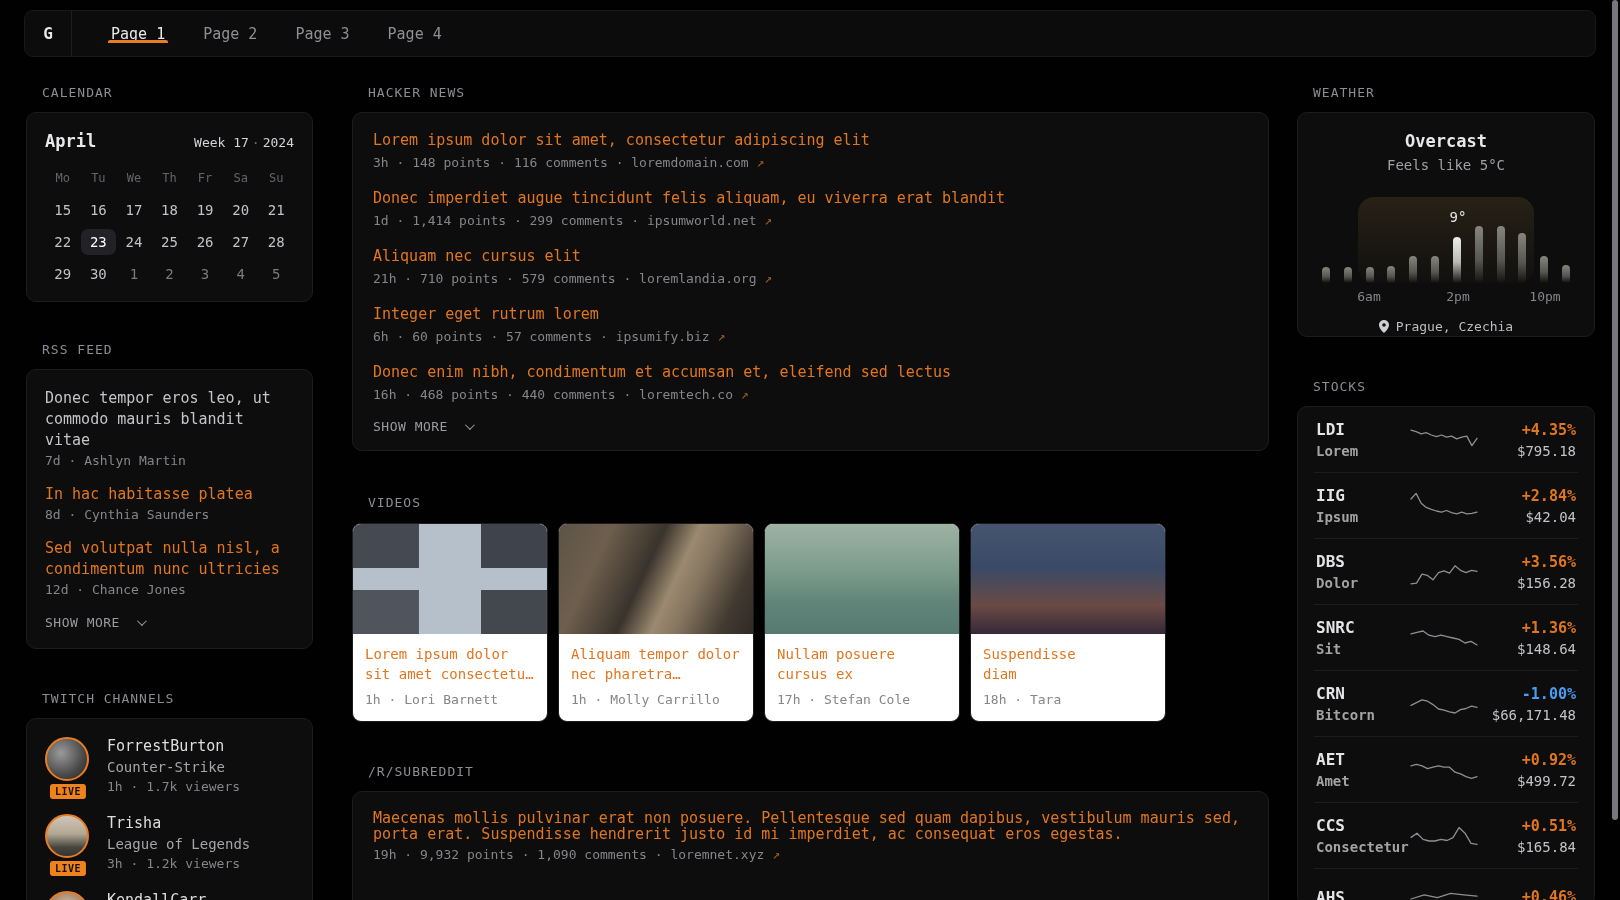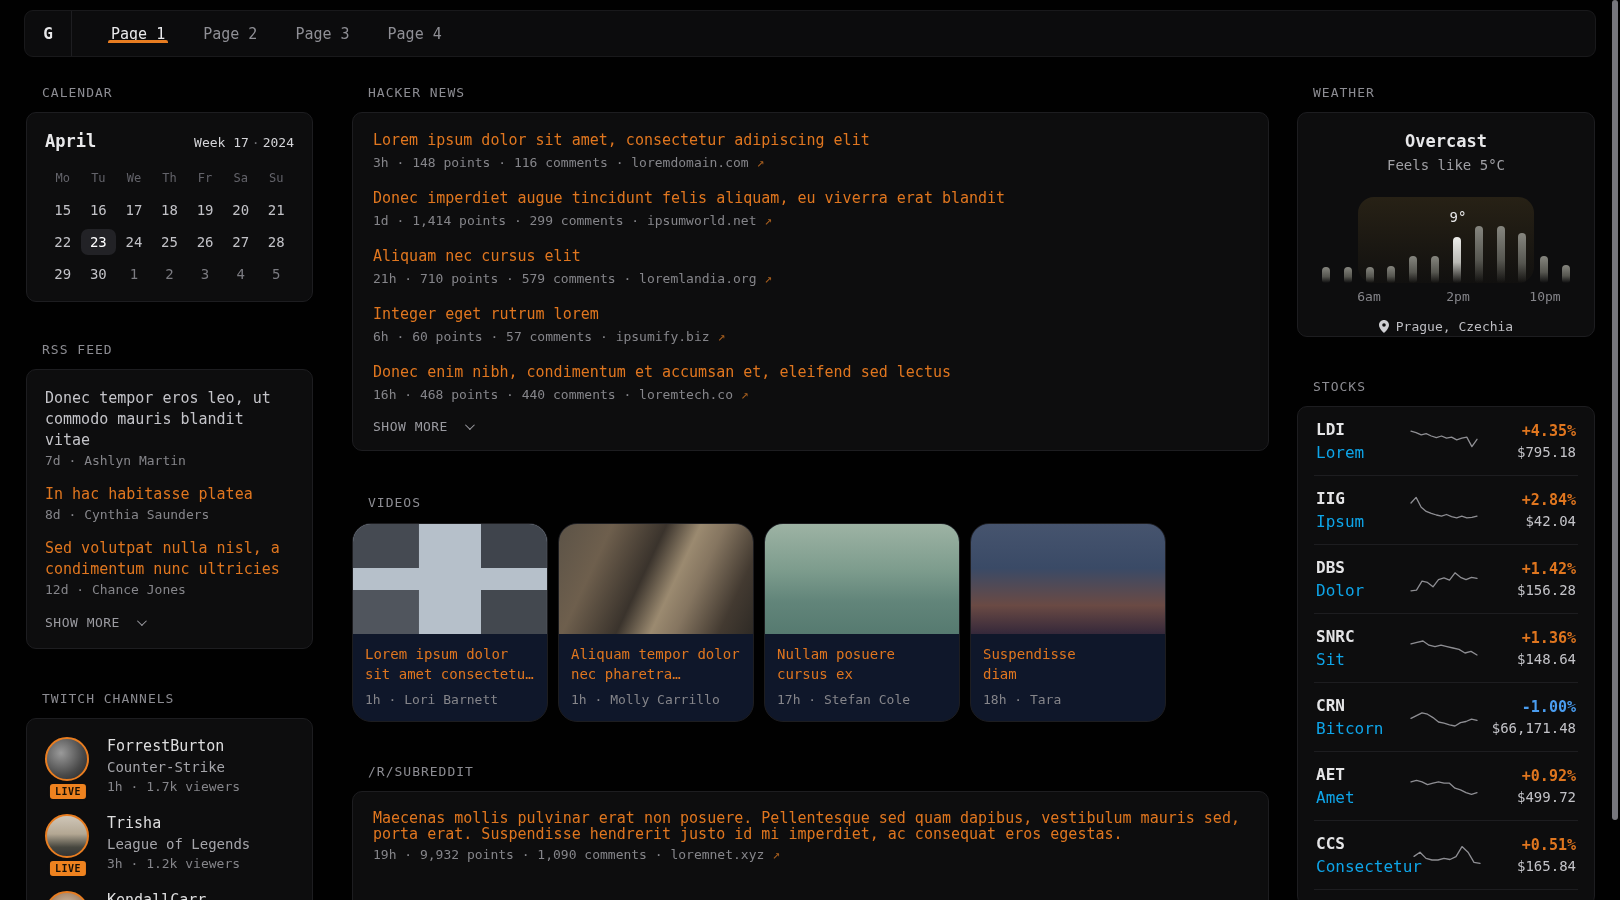--- a/index.html
+++ b/index.html
@@ -89,22 +89,22 @@
   .hn-card { padding:16px 20px 16px; }
   .hn-item { margin-bottom:17px; }
   .hn-title { font-size:15px; line-height:22px; color:#e0761f; cursor:pointer; }
   .hn-meta { font-size:13px; color:#85858a; margin-top:4px; }
   .arrow { color:#a85f1e; }
   .hn-card .show-more { margin-top:14px; }
   .mid-label { margin-top:44px; }
   
   .videos-row { display:flex; gap:10px; margin-top:13px; overflow:hidden; }
   .video-card {
-    flex:0 0 196px; width:196px; background:#0f172a; border:1px solid #1d1d20;
-    border-radius:19px; overflow:hidden; cursor:pointer;
+    flex:0 0 196px; width:196px; background:#ffffff; border:1px solid #1d1d20;
+    border-radius:9px; overflow:hidden; cursor:pointer;
   }
   .video-thumb { height:110px; }
   .thumb-1 {
     background-color:#b6c0ca;
     background-image:linear-gradient(#454a52,#454a52),linear-gradient(#3f444c,#3f444c),
       linear-gradient(#50555d,#50555d),linear-gradient(#43484f,#43484f);
     background-size:34% 40%,34% 40%,34% 40%,34% 40%;
     background-position:0 0,100% 0,0 100%,100% 100%;
     background-repeat:no-repeat;
   }
@@ -142,21 +142,21 @@
   .w-loc {
     display:flex; justify-content:center; align-items:center; gap:7px;
     margin-top:14px; font-size:13px; color:#bdbdc2;
   }
   
   .stocks-card { padding:0 16px; overflow:hidden; height:500px; }
   .stock-row { display:flex; align-items:center; padding:13px 2px; border-top:1px solid #1d1d20; }
   .stock-row:first-child { border-top:none; }
   .stock-left { width:96px; }
   .stock-ticker { font-size:16px; font-weight:bold; color:#e4e4e6; }
-  .stock-name { font-size:16px; color:#0ea5e9; margin-top:4px; }
+  .stock-name { font-size:14px; color:#a3a3a3; margin-top:4px;font-weight:bold; }
   .stock-spark { flex:1; display:flex; justify-content:center; }
   .stock-right { width:100px; text-align:right; }
   .stock-change { font-size:15px; font-weight:bold; }
   .stock-change.up { color:#e0761f; }
   .stock-change.down { color:#4a9df0; }
   .stock-price { font-size:14px; color:#c3c3c8; margin-top:4px; white-space:nowrap; }
   
   .scrollbar {
     position:absolute; right:2px; top:0; width:6px; height:820px;
     background:#76767c; border-radius:3px;
@@ -424,21 +424,21 @@
         <div class="stock-left">
           <div class="stock-ticker">DBS</div>
           <div class="stock-name">Dolor</div>
         </div>
         <div class="stock-spark">
             <svg width="70" height="34" viewBox="0 0 70 34">
               <polyline points="2.0,28.8 7.5,28.2 13.0,19.2 18.5,20.4 24.0,24.8 29.5,17.6 35.0,15.9 40.5,18.1 46.0,10.8 51.5,15.3 57.0,17.6 62.5,15.3 68.0,16.4" fill="none" stroke="#8e8e93" stroke-width="1.3" stroke-linejoin="round" stroke-linecap="round"></polyline>
             </svg>
           </div>
         <div class="stock-right">
-          <div class="stock-change up">+1.42%</div>
+          <div class="stock-change up">+3.56%</div>
           <div class="stock-price">$156.28</div>
         </div>
       </div>
       <div class="stock-row">
         <div class="stock-left">
           <div class="stock-ticker">SNRC</div>
           <div class="stock-name">Sit</div>
         </div>
         <div class="stock-spark">
             <svg width="70" height="34" viewBox="0 0 70 34">

